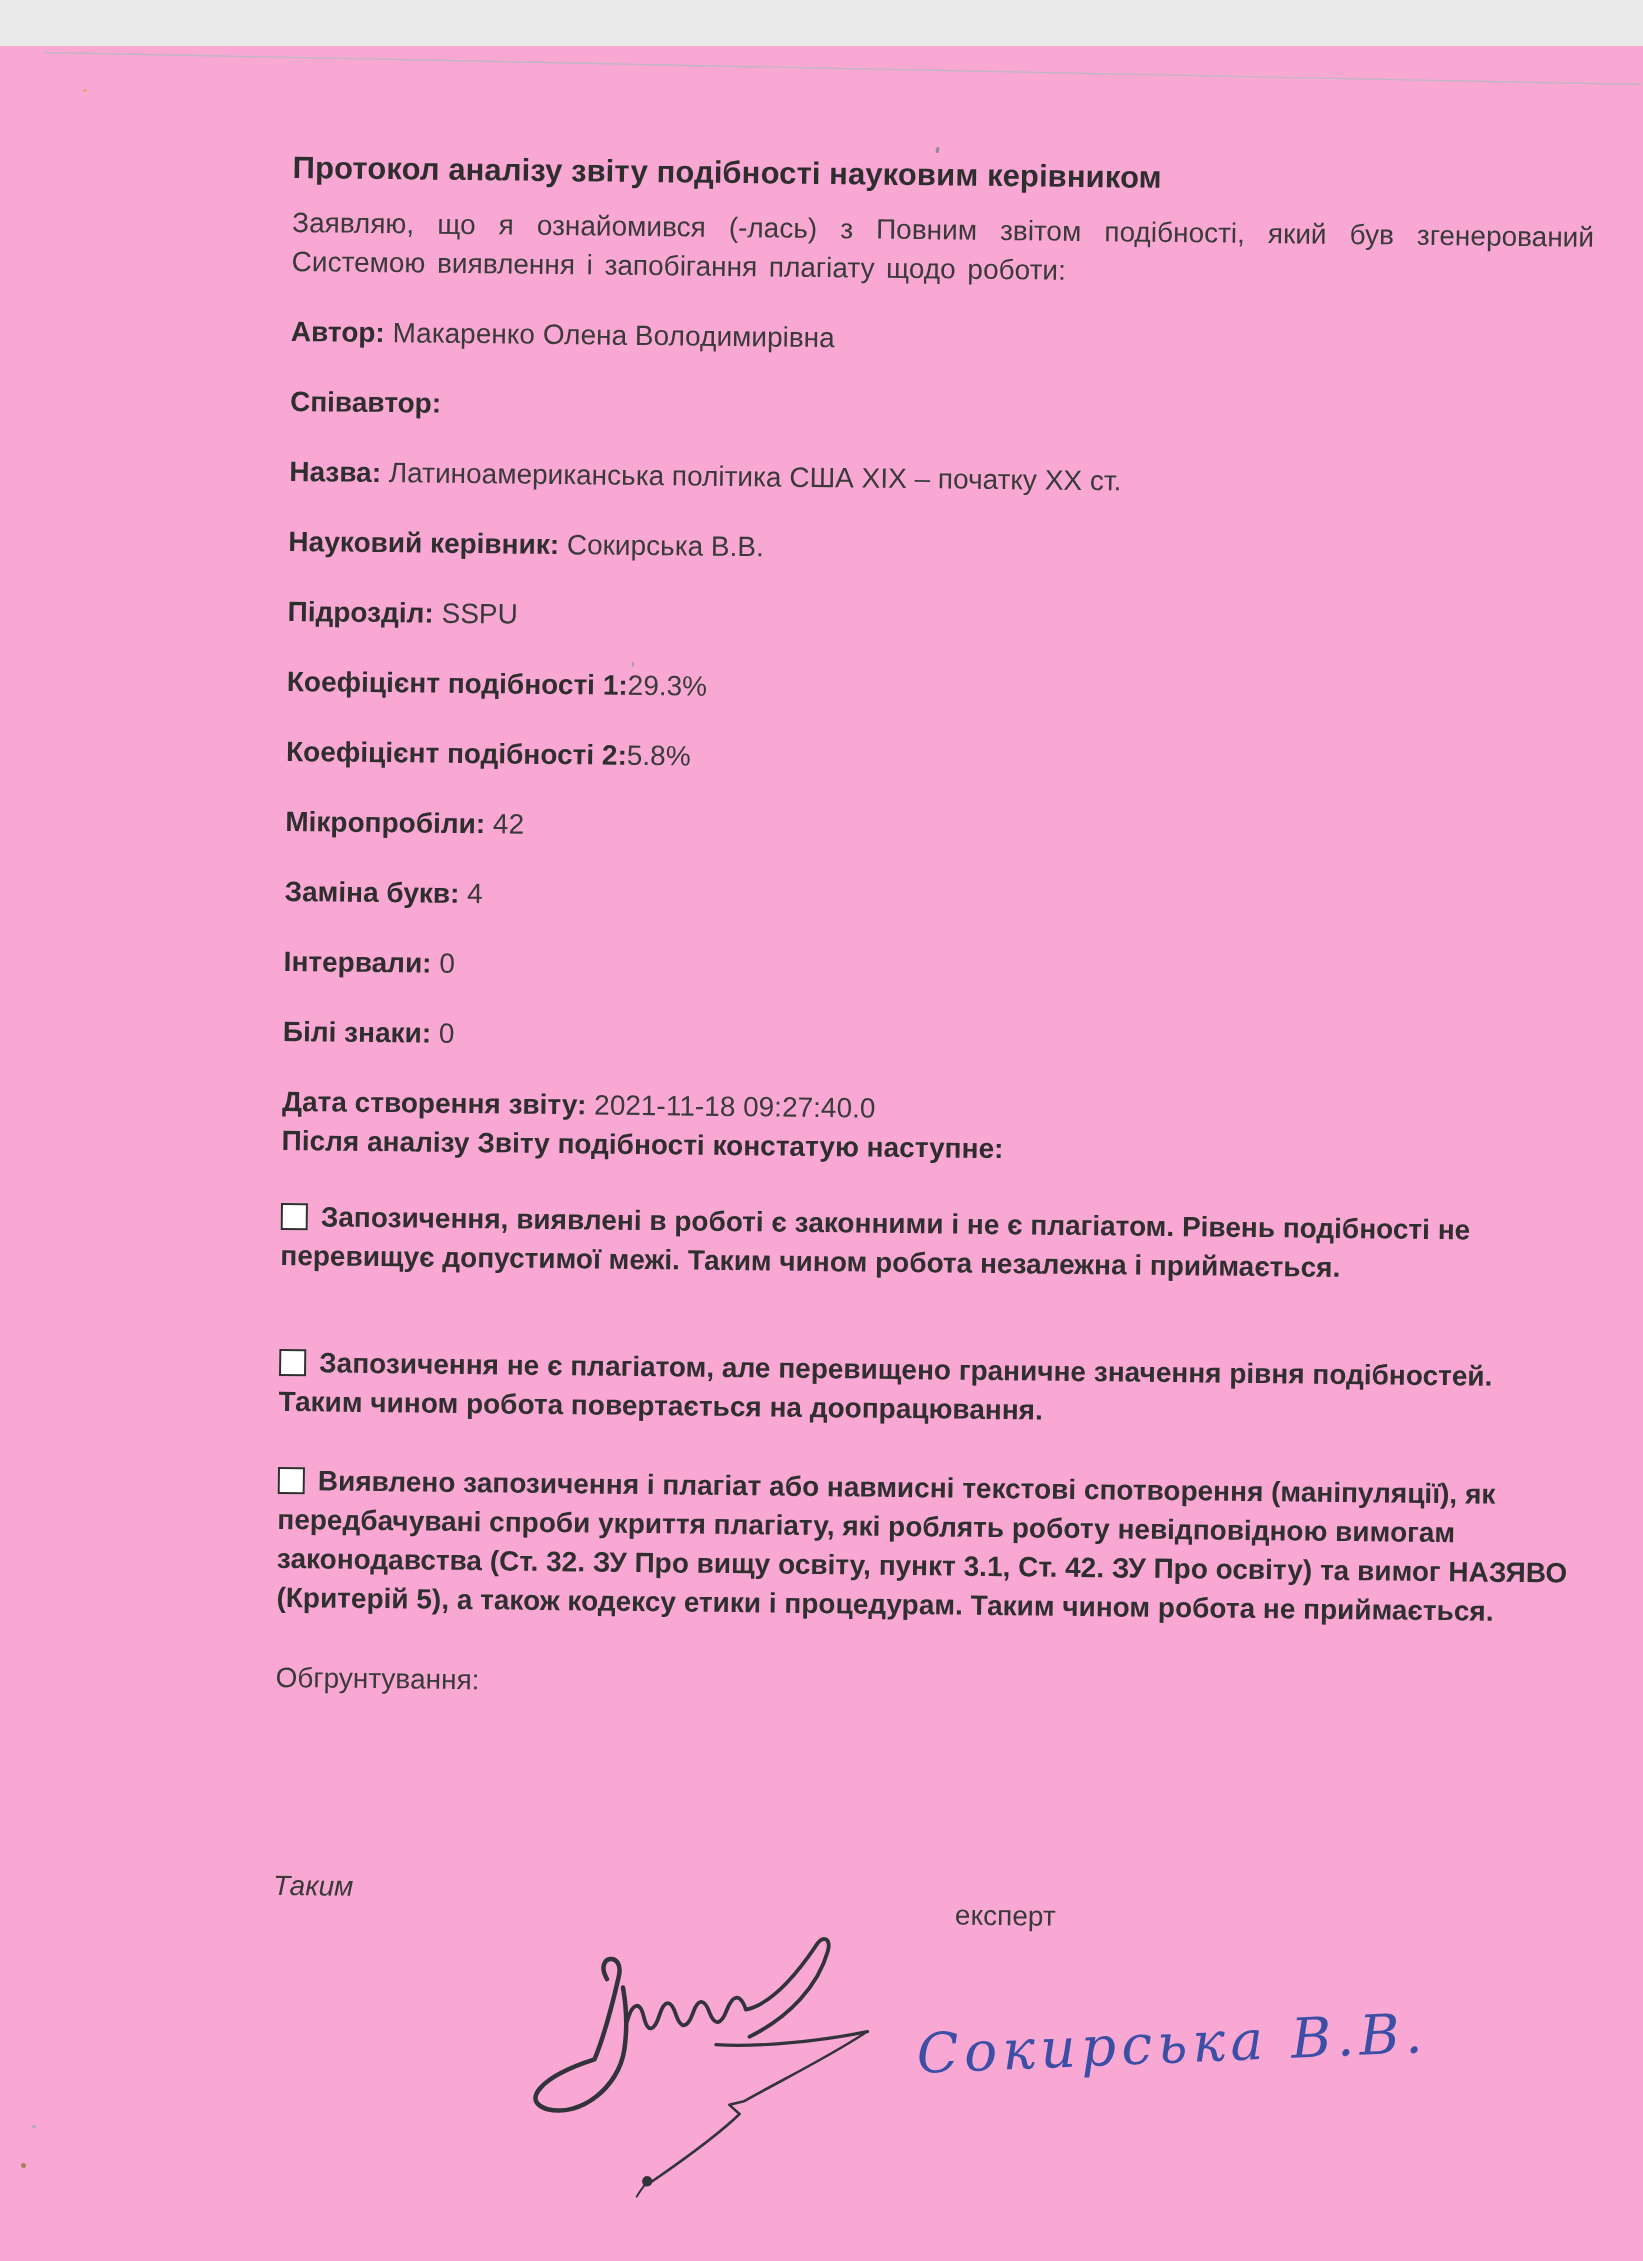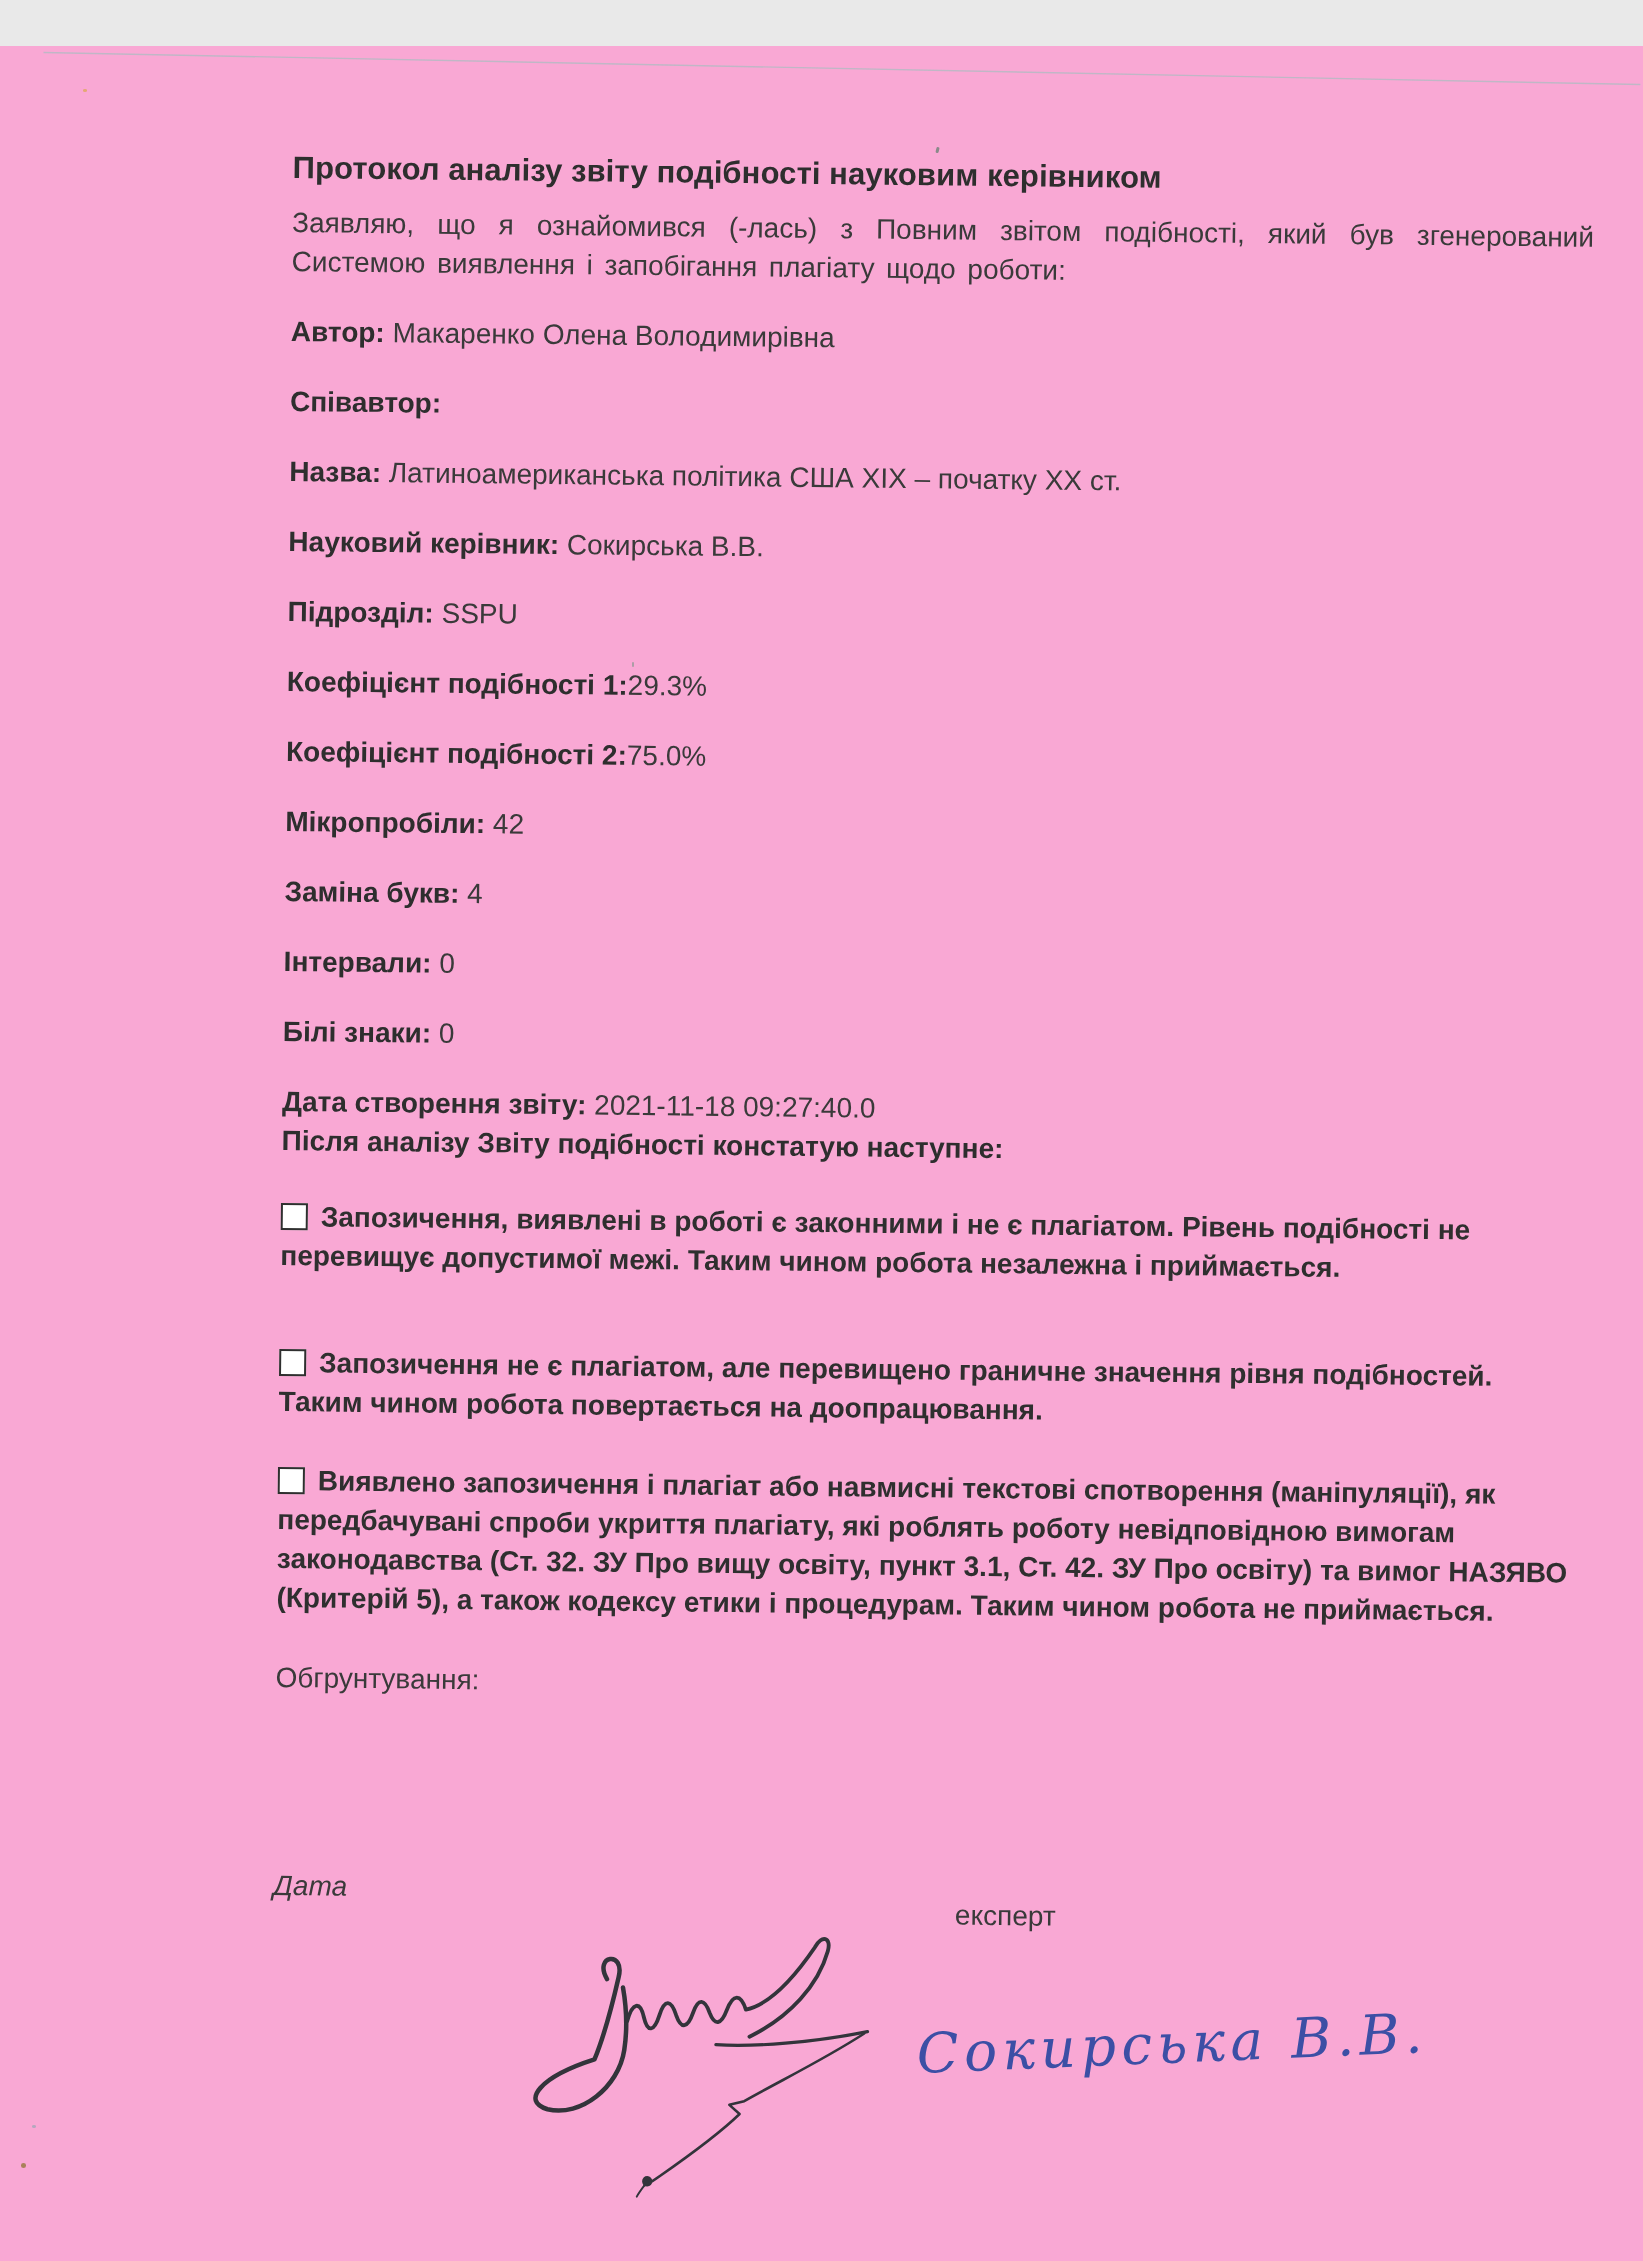--- a/index.html
+++ b/index.html
@@ -104,21 +104,21 @@
 
   <div class="field">
     <span class="label">Підрозділ:</span><span class="value">&nbsp;SSPU</span>
   </div>
 
   <div class="field">
     <span class="label">Коефіцієнт подібності 1:</span><span class="value">29.3%</span>
   </div>
 
   <div class="field">
-    <span class="label">Коефіцієнт подібності 2:</span><span class="value">75.0%</span>
+    <span class="label">Коефіцієнт подібності 2:</span><span class="value">5.8%</span>
   </div>
 
   <div class="field">
     <span class="label">Мікропробіли:</span><span class="value">&nbsp;42</span>
   </div>
 
   <div class="field">
     <span class="label">Заміна букв:</span><span class="value">&nbsp;4</span>
   </div>
 
@@ -146,21 +146,21 @@
   </div>
 
   <div class="option tight">
     <span class="checkbox"></span><span>Виявлено запозичення і плагіат або навмисні текстові спотворення (маніпуляції), як передбачувані спроби укриття плагіату, які роблять роботу невідповідною вимогам законодавства (Ст. 32. ЗУ Про вищу освіту, пункт 3.1, Ст. 42. ЗУ Про освіту) та вимог НАЗЯВО (Критерій 5), а також кодексу етики і процедурам. Таким чином робота не приймається.</span>
   </div>
 </div>
 
     <p class="justification">Обгрунтування:</p>
 
     <div class="footer-row">
-      <span class="date-label">Дата</span>
+      <span class="date-label">Таким</span>
       <span class="expert-label">експерт</span>
     </div>
 
     <svg class="sig-black" width="361" height="361" viewBox="0 0 560 560">
       <path d="M 130 75 C 108 38, 158 30, 148 72 C 138 118, 128 160, 112 200 C 28 228, -2 266, 40 278 C 92 290, 150 242, 158 185 C 163 150, 160 115, 155 88" stroke-width="7"></path>
       <path d="M 162 140 c 8 -30 20 -32 26 -6 c 6 24 16 22 24 -4 c 8 -26 18 -24 26 0 c 8 22 18 20 26 -4 c 8 -24 18 -22 26 0 c 8 20 18 18 26 -4 c 10 -28 22 -26 30 -2 C 390 110 430 55 452 22 C 462 2 478 6 472 28 C 458 80 415 130 352 162" stroke-width="6"></path>
       <path d="M 300 175 C 360 178, 450 170, 535 152" stroke-width="5"></path>
       <path d="M 530 155 C 470 195, 400 230, 345 262 L 322 268 L 338 282 C 305 315, 250 355, 215 380 C 205 388, 196 392, 192 394" stroke-width="4"></path>
       <path d="M 192 394 C 186 402, 182 408, 180 412" stroke-width="3"></path>
       <circle cx="196" cy="388" r="8" fill="#33343b" stroke="none"></circle>

